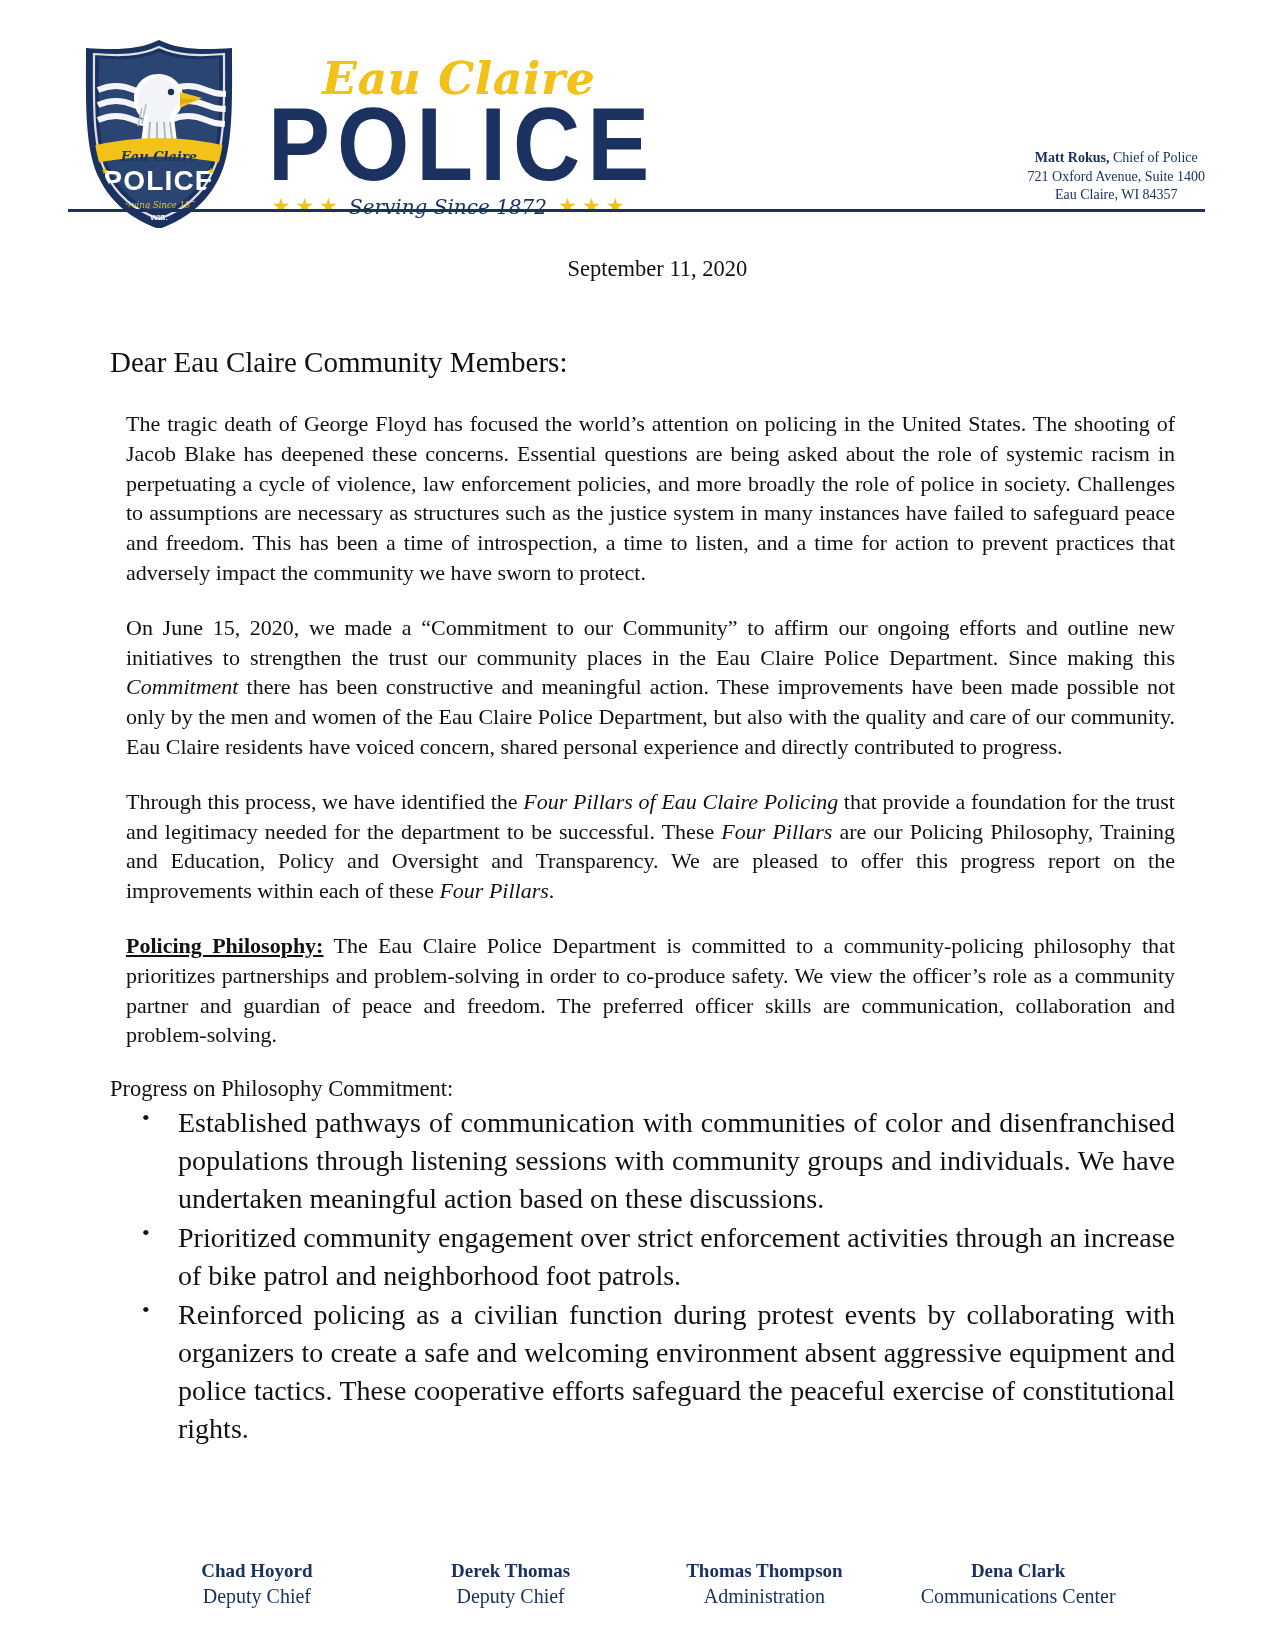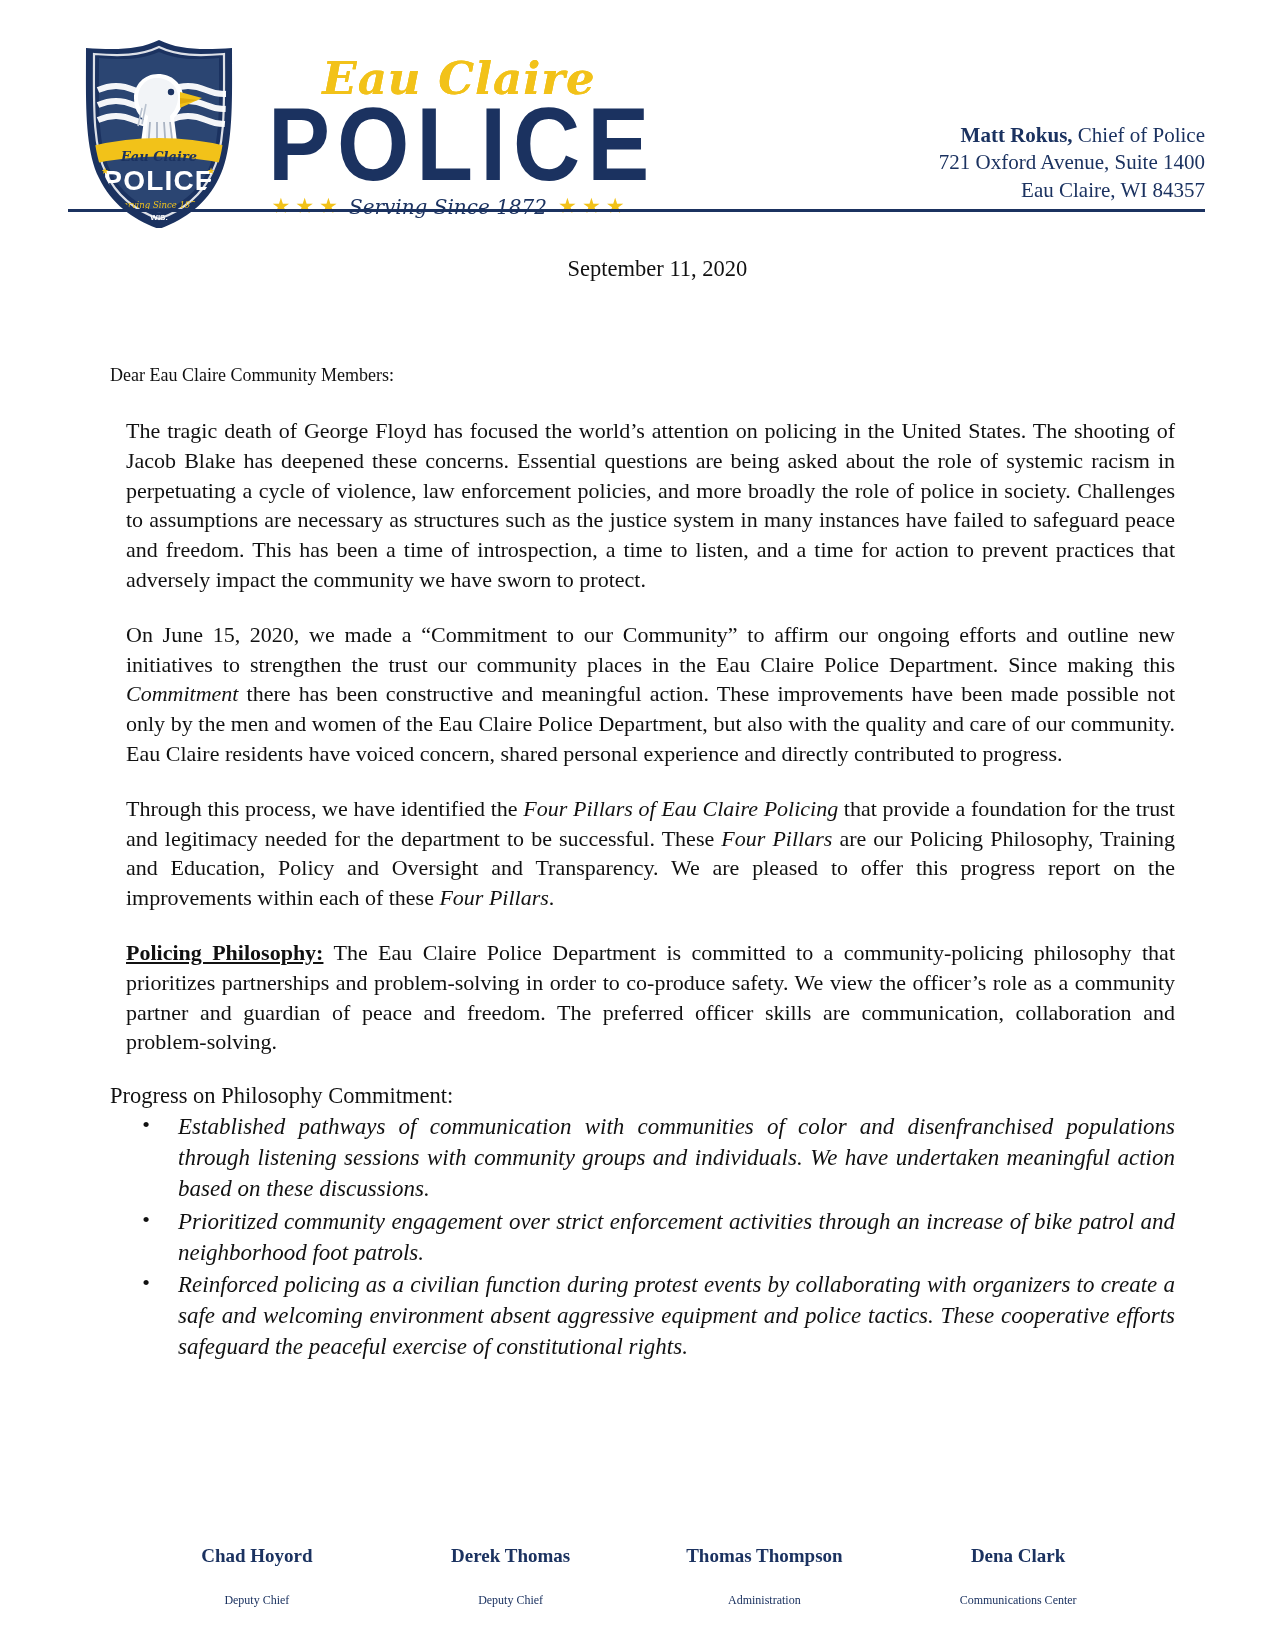--- a/index.html
+++ b/index.html
@@ -88,26 +88,26 @@
     font-family: "DejaVu Serif", serif;
     font-style: italic;
     font-size: 20px;
     color: #1b3260;
     padding: 0 6px;
     white-space: nowrap;
   }
 
   .chief-block {
     margin-left: auto;
-    text-align: right;
+    text-align: center;
     align-self: flex-end;
     padding-bottom: 8px;
     color: #1b3260;
     font-family: "Liberation Serif", "DejaVu Serif", serif;
-    font-size: 21px;
+    font-size: 14px;
     line-height: 1.30;
     white-space: nowrap;
   }
   .chief-block .chief-name { font-weight: bold; }
 
   .rule {
     position: absolute;
     left: 68px;
     right: 60px;
     bottom: 0;
@@ -119,22 +119,22 @@
   .body-area {
     padding: 0 60px 0 110px;
     box-sizing: border-box;
   }
   .date-line {
     font-size: 22.5px;
     margin-top: 44px;
     text-align: center;
   }
   .salutation {
-    font-size: 18px;
-    margin-top: 83px;
+    font-size: 29px;
+    margin-top: 64px;
   }
   p.para {
     font-size: 22px;
     line-height: 1.355;
     text-align: justify;
     margin: 25px 0 0 16px;
     padding-right: 30px;
   }
   p.para.first { margin-top: 30px; }
 
@@ -148,27 +148,26 @@
     margin: 26px 0 0 0;
     padding-right: 30px;
   }
 
   ul.bullets {
     margin: 2px 0 0 0;
     padding: 0 30px 0 0;
     list-style: none;
   }
   ul.bullets li {
-    font-size: 23px;
+    font-size: 28px;
     line-height: 1.355;
     text-align: justify;
     position: relative;
     padding-left: 68px;
     margin-top: 1px;
-    font-style: italic;
   }
   ul.bullets li::before {
     content: "\2022";
     position: absolute;
     left: 32px;
     top: -1px;
     font-size: 22px;
   }
 
   
@@ -184,24 +183,23 @@
     color: #1b3260;
   }
   .footer .fcol { text-align: center; flex: 1 1 0; }
   .footer .fname {
     font-size: 19px;
     font-weight: bold;
     line-height: 1.25;
     white-space: nowrap;
   }
   .footer .ftitle {
-    font-size: 12px;
+    font-size: 20px;
     line-height: 1.3;
     white-space: nowrap;
-    margin-top: 26px;
   }
 
   em { font-style: italic; }
 </style>
 </head>
 <body>
 
 <div class="page">
 
   <div class="letterhead">

